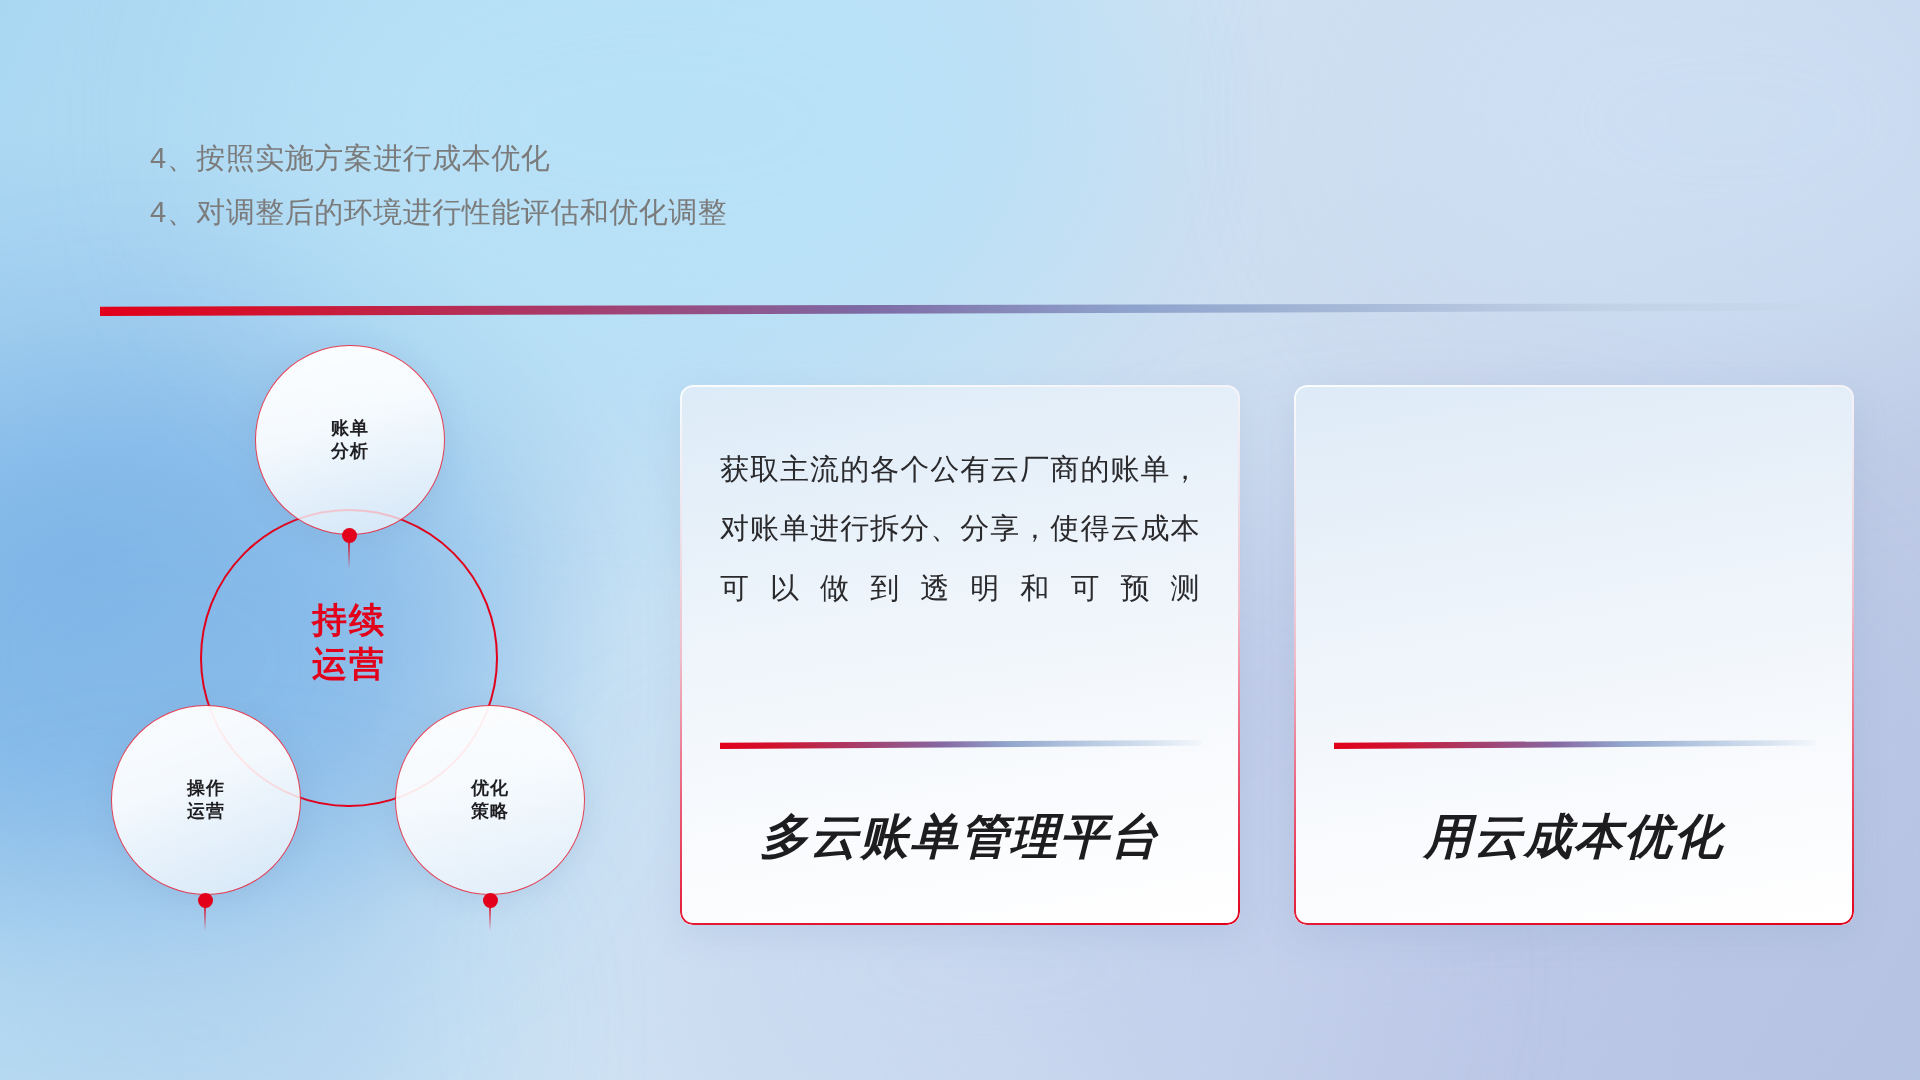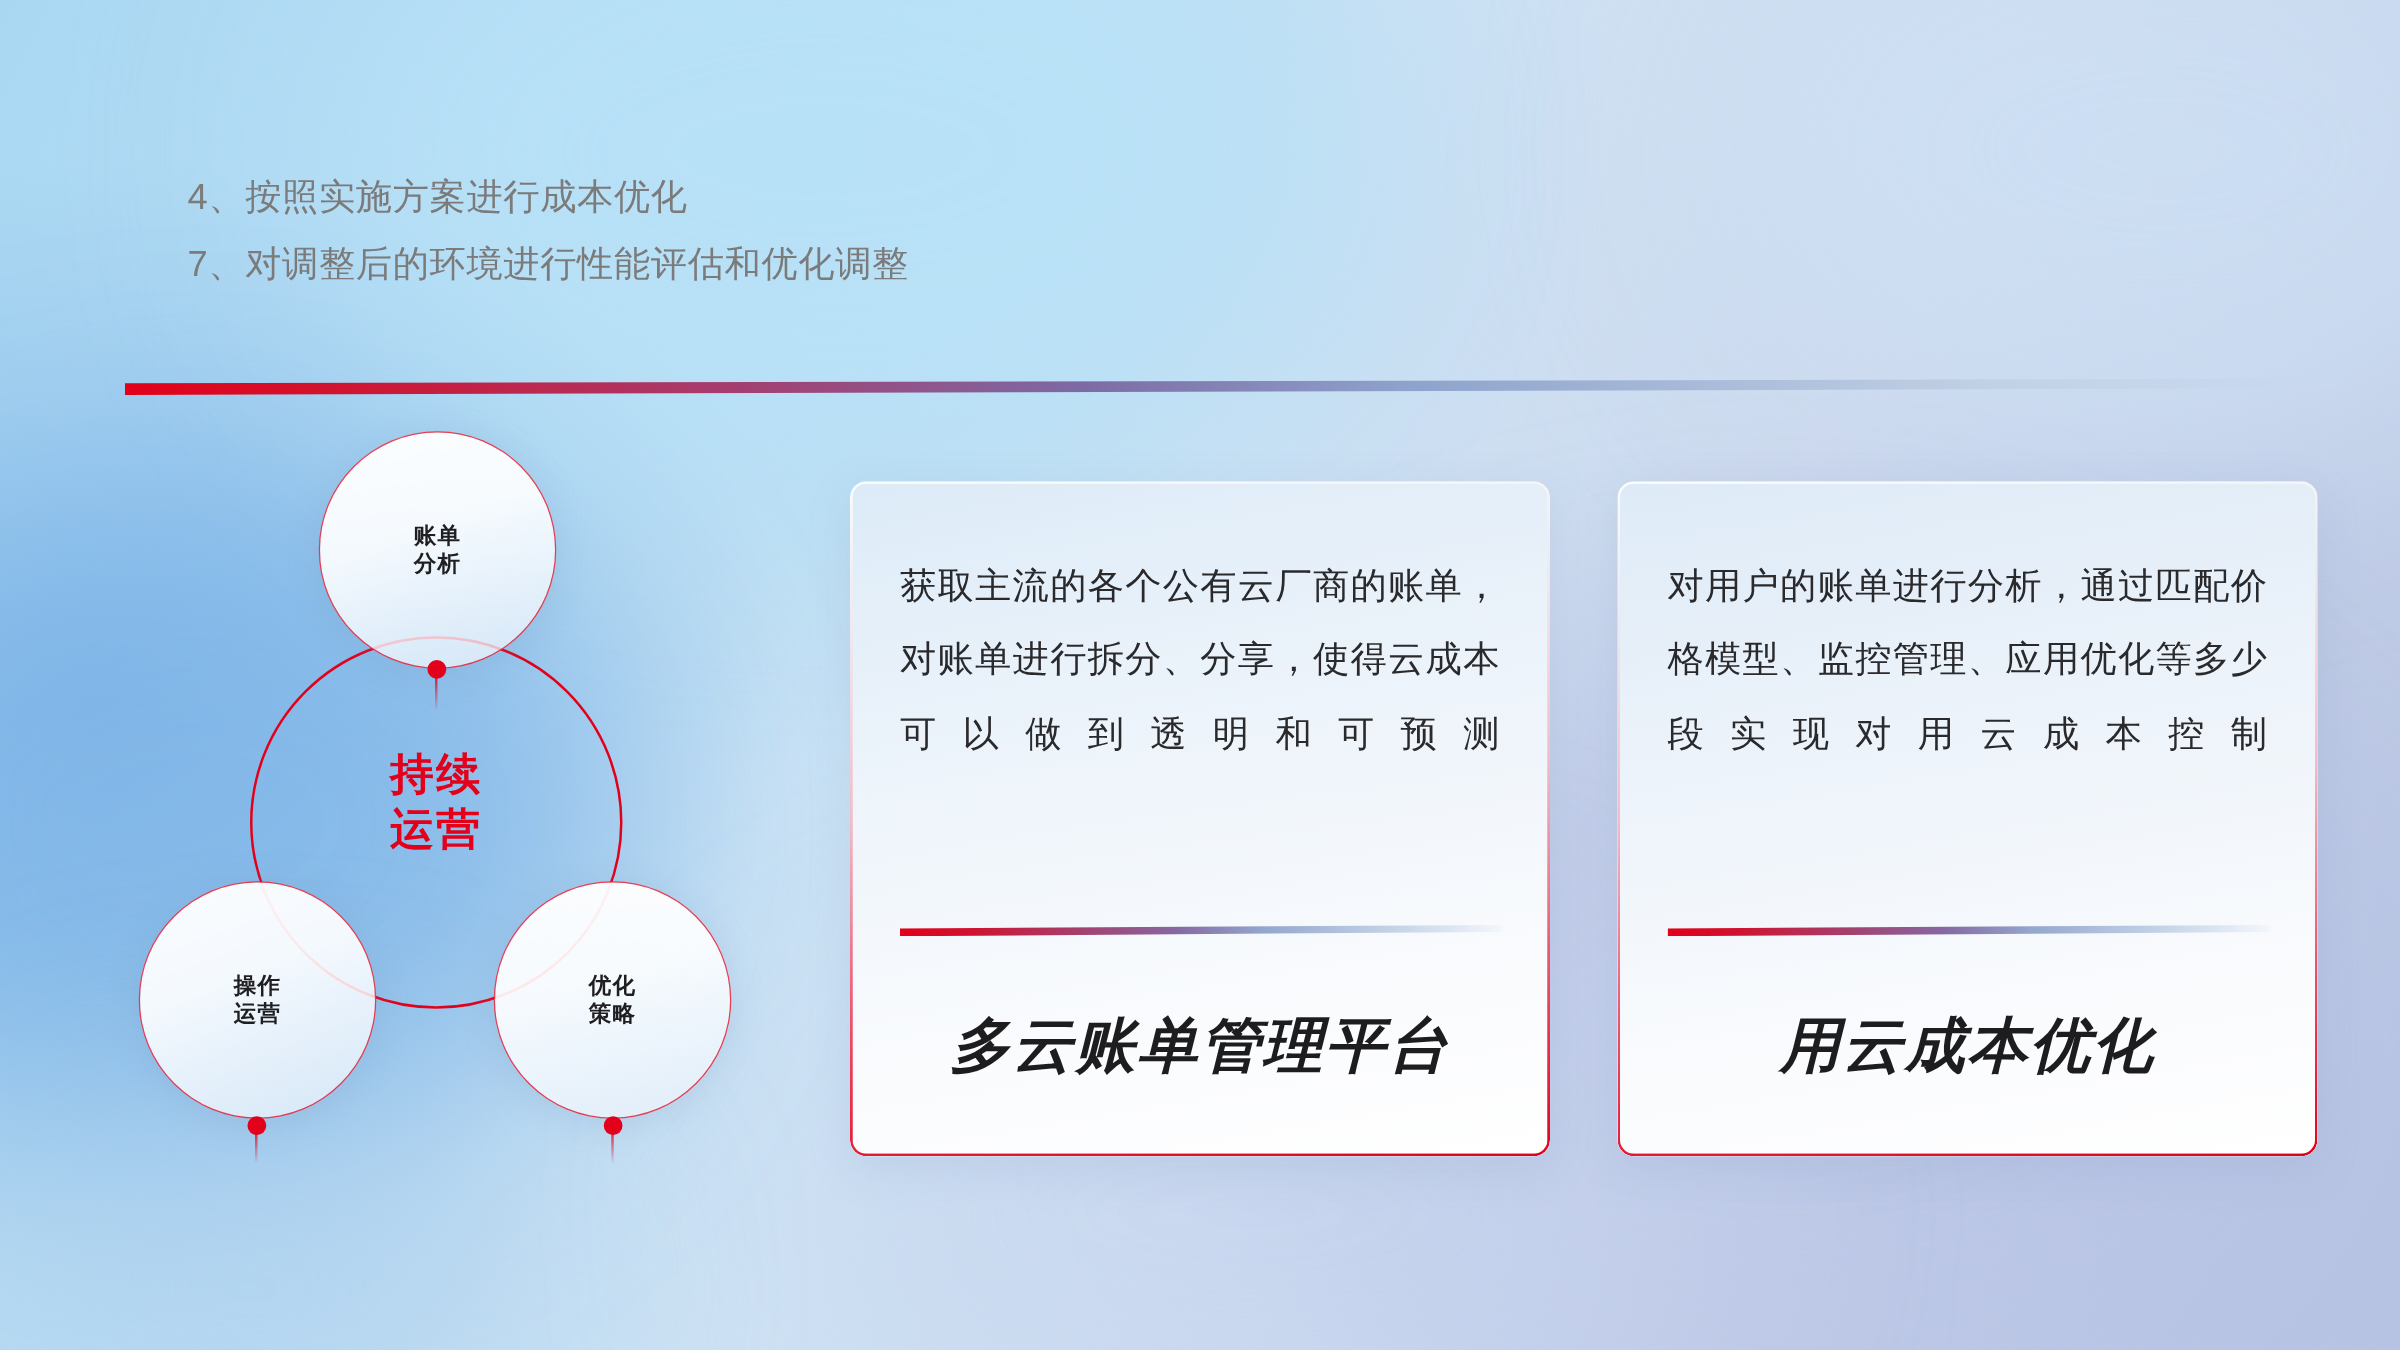--- a/index.html
+++ b/index.html
@@ -258,21 +258,21 @@
   <div class="blob blob-a"></div>
   <div class="blob blob-b"></div>
   <div class="blob blob-c"></div>
   <div class="blob blob-d"></div>
   <div class="blob blob-e"></div>
   <div class="blob blob-f"></div>
 
   <div class="steps">
     <div class="steps-col right">
       <div class="step-line">4、按照实施方案进行成本优化</div>
-      <div class="step-line">7、对调整后的环境进行性能评估和优化调整</div>
+      <div class="step-line">4、对调整后的环境进行性能评估和优化调整</div>
     </div>
   </div>
 
   <div class="main-divider">
     <div class="bar"></div>
   </div>
 
   <div class="venn">
 
     <div class="big-ring"></div>
@@ -320,23 +320,20 @@
         <div class="card-desc">获取主流的各个公有云厂商的账单，对账单进行拆分、分享，使得云成本可以做到透明和可预测</div>
       </div>
       <div class="card-rule">
         <div class="bar"></div>
       </div>
       <div class="card-title">多云账单管理平台</div>
     </div>
 
     <div class="card">
       <div class="card-frame"></div>
-      <div class="card-body">
-        <div class="card-desc">对用户的账单进行分析，通过匹配价格模型、监控管理、应用优化等多少段实现对用云成本控制</div>
-      </div>
       <div class="card-rule">
         <div class="bar"></div>
       </div>
       <div class="card-title">用云成本优化</div>
     </div>
 
   </div>
 
 </div>
 

